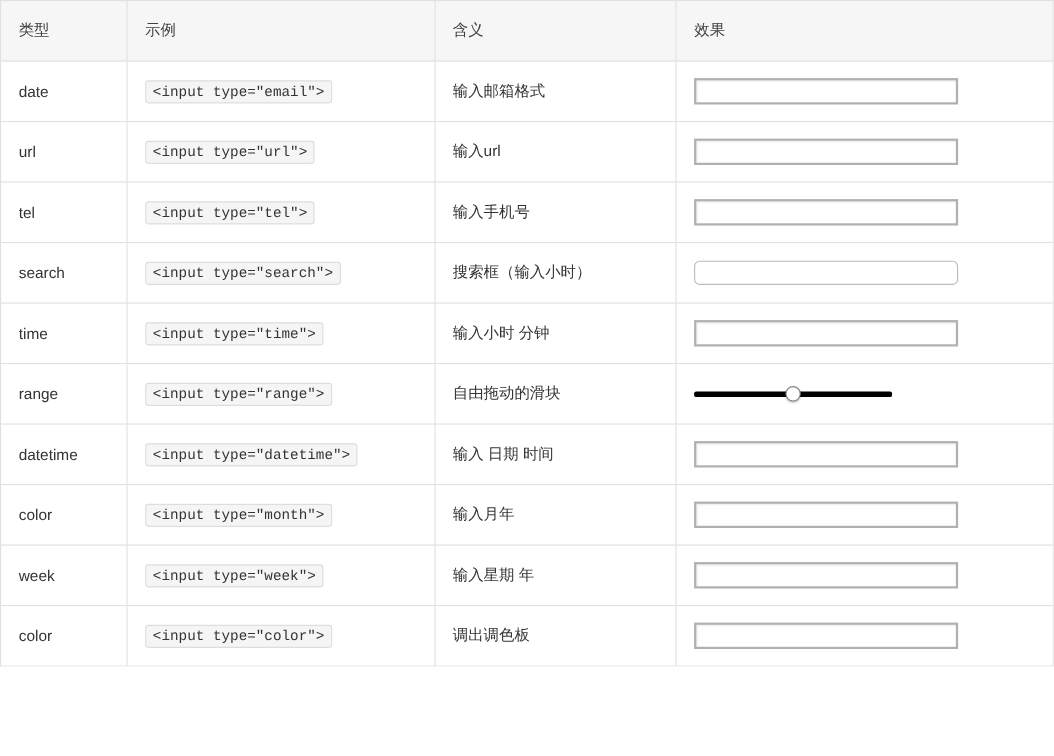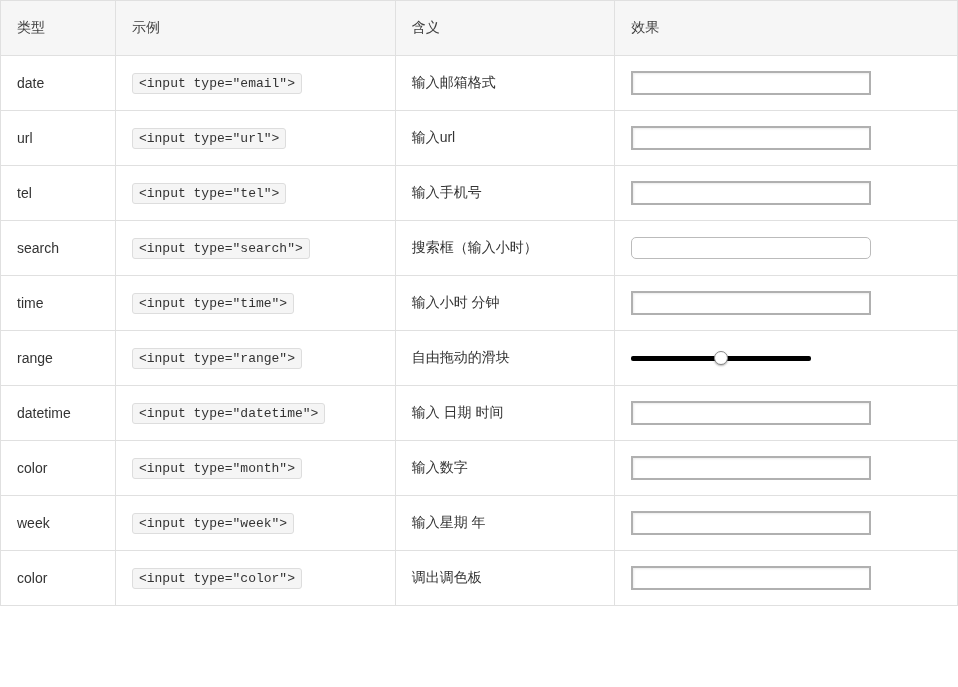--- a/index.html
+++ b/index.html
@@ -174,21 +174,21 @@
         <td class="col-type">datetime</td>
         <td class="col-example"><code>&lt;input type="datetime"&gt;</code></td>
         <td class="col-meaning">输入 日期 时间</td>
         <td class="col-effect">
           <div class="fx-box"></div>
         </td>
       </tr>
       <tr>
         <td class="col-type">color</td>
         <td class="col-example"><code>&lt;input type="month"&gt;</code></td>
-        <td class="col-meaning">输入数字</td>
+        <td class="col-meaning">输入月年</td>
         <td class="col-effect">
           <div class="fx-box"></div>
         </td>
       </tr>
       <tr>
         <td class="col-type">week</td>
         <td class="col-example"><code>&lt;input type="week"&gt;</code></td>
         <td class="col-meaning">输入星期 年</td>
         <td class="col-effect">
           <div class="fx-box"></div>

